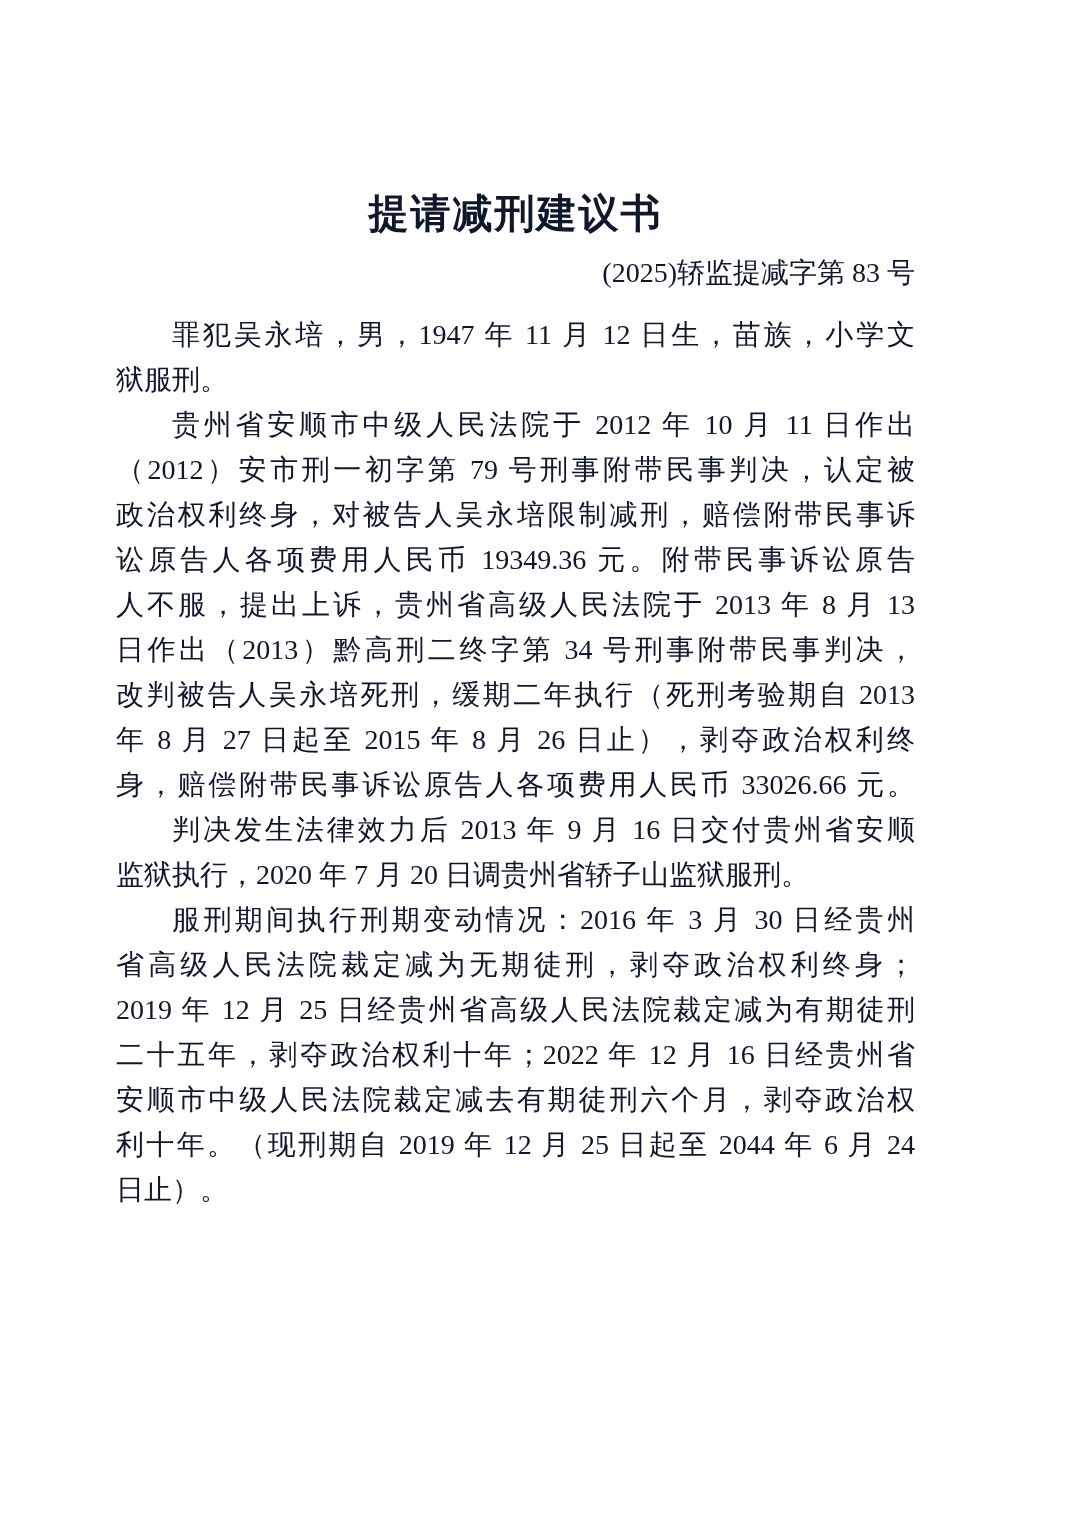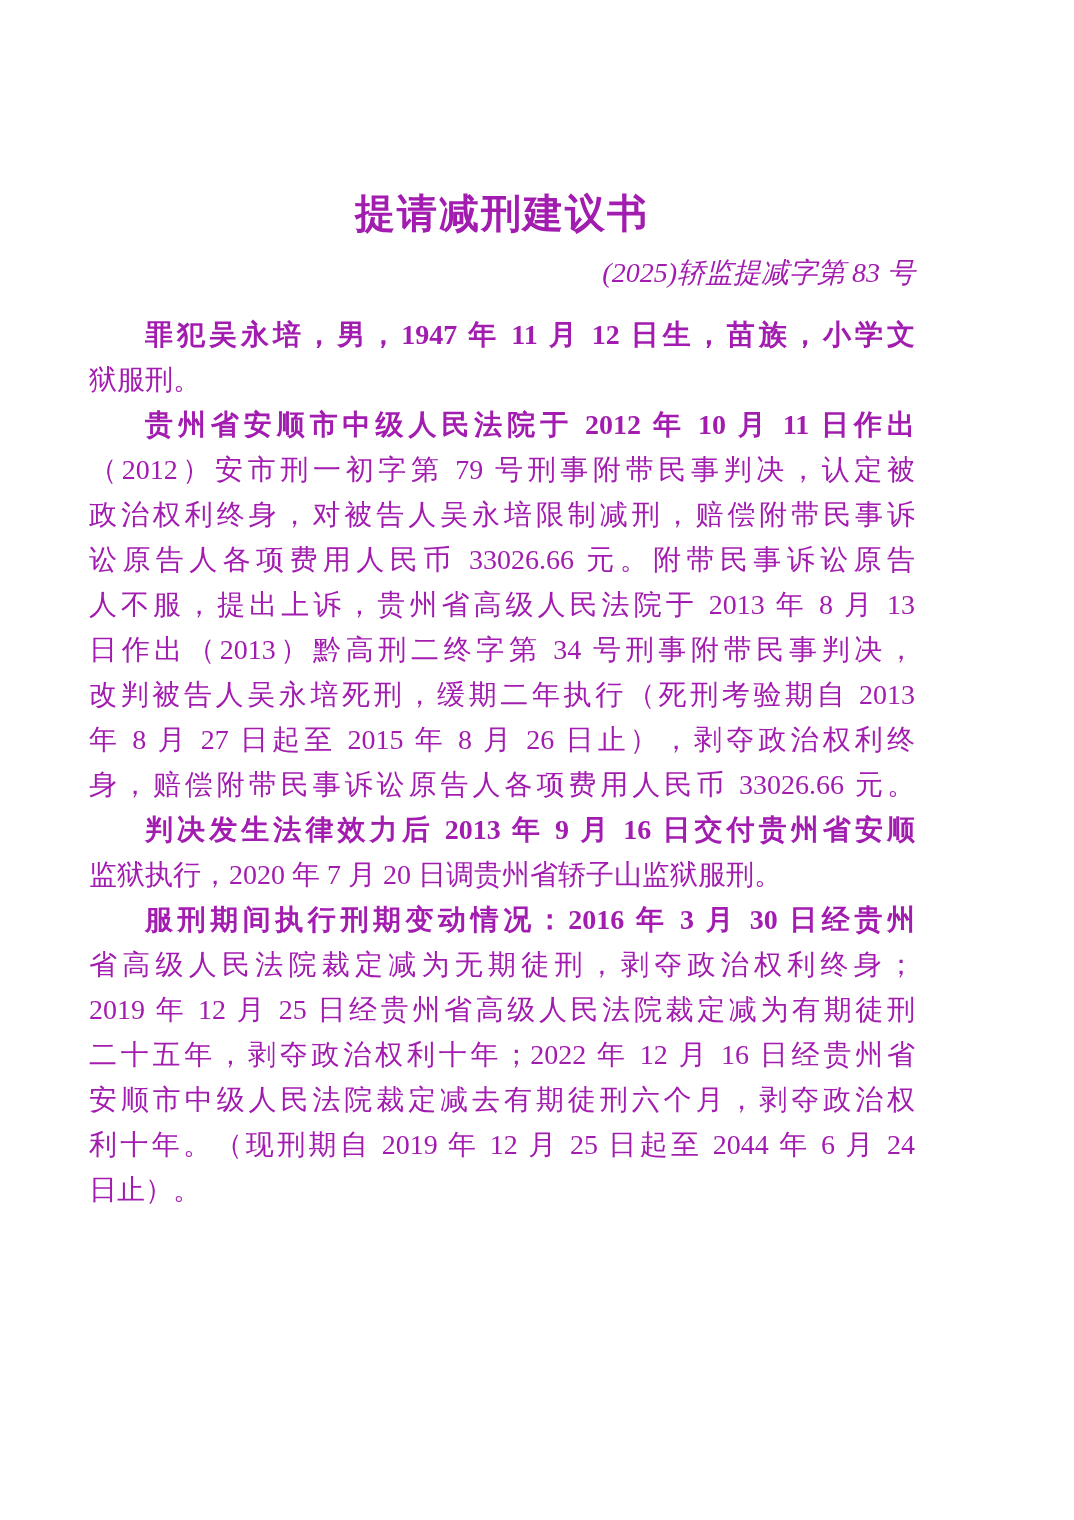--- a/index.html
+++ b/index.html
@@ -7,56 +7,54 @@
     padding: 0;
     background: #ffffff;
   }
   .page {
     position: relative;
     width: 1074px;
     height: 1520px;
     margin: 0 auto;
     background: #ffffff;
     box-sizing: border-box;
-    padding: 190px 159px 0 89px;
-    color: #a21caf;
+    padding: 190px 159px 0 116px;
+    color: #0f172a;
     font-family: "Liberation Serif", "DejaVu Serif", serif;
     overflow: hidden;
   }
   .doc-title {
     text-align: center;
     font-size: 40px;
     font-weight: 700;
     line-height: 48px;
     letter-spacing: 2px;
     white-space: nowrap;
   }
   .case-number {
     margin-top: 14px;
     margin-bottom: 18px;
     text-align: right;
     font-size: 28px;
     line-height: 42px;
     white-space: nowrap;
-    font-style: italic;
   }
   .doc-body {
     font-size: 28px;
   }
   .body-line {
     line-height: 45px;
     height: 45px;
     text-align: justify;
     text-align-last: justify;
     overflow: hidden;
     white-space: nowrap;
   }
   .body-line.first {
     text-indent: 2em;
-    font-weight: bold;
   }
   .body-line.short {
     text-align: right;
     text-align-last: left;
   }
 </style>
 </head>
 <body>
 
 <div class="page">
@@ -69,21 +67,21 @@
 
     <div>
       <div class="body-line first">罪犯吴永培，男，1947 年 11 月 12 日生，苗族，小学文</div>
       <div class="body-line short">狱服刑。</div>
     </div>
 
     <div>
       <div class="body-line first">贵州省安顺市中级人民法院于 2012 年 10 月 11 日作出</div>
       <div class="body-line">（2012）安市刑一初字第 79 号刑事附带民事判决，认定被</div>
       <div class="body-line">政治权利终身，对被告人吴永培限制减刑，赔偿附带民事诉</div>
-      <div class="body-line">讼原告人各项费用人民币 33026.66 元。附带民事诉讼原告</div>
+      <div class="body-line">讼原告人各项费用人民币 19349.36 元。附带民事诉讼原告</div>
       <div class="body-line">人不服，提出上诉，贵州省高级人民法院于 2013 年 8 月 13</div>
       <div class="body-line">日作出（2013）黔高刑二终字第 34 号刑事附带民事判决，</div>
       <div class="body-line">改判被告人吴永培死刑，缓期二年执行（死刑考验期自 2013</div>
       <div class="body-line">年 8 月 27 日起至 2015 年 8 月 26 日止），剥夺政治权利终</div>
       <div class="body-line">身，赔偿附带民事诉讼原告人各项费用人民币 33026.66 元。</div>
     </div>
 
     <div>
       <div class="body-line first">判决发生法律效力后 2013 年 9 月 16 日交付贵州省安顺</div>
       <div class="body-line short">监狱执行，2020 年 7 月 20 日调贵州省轿子山监狱服刑。</div>

